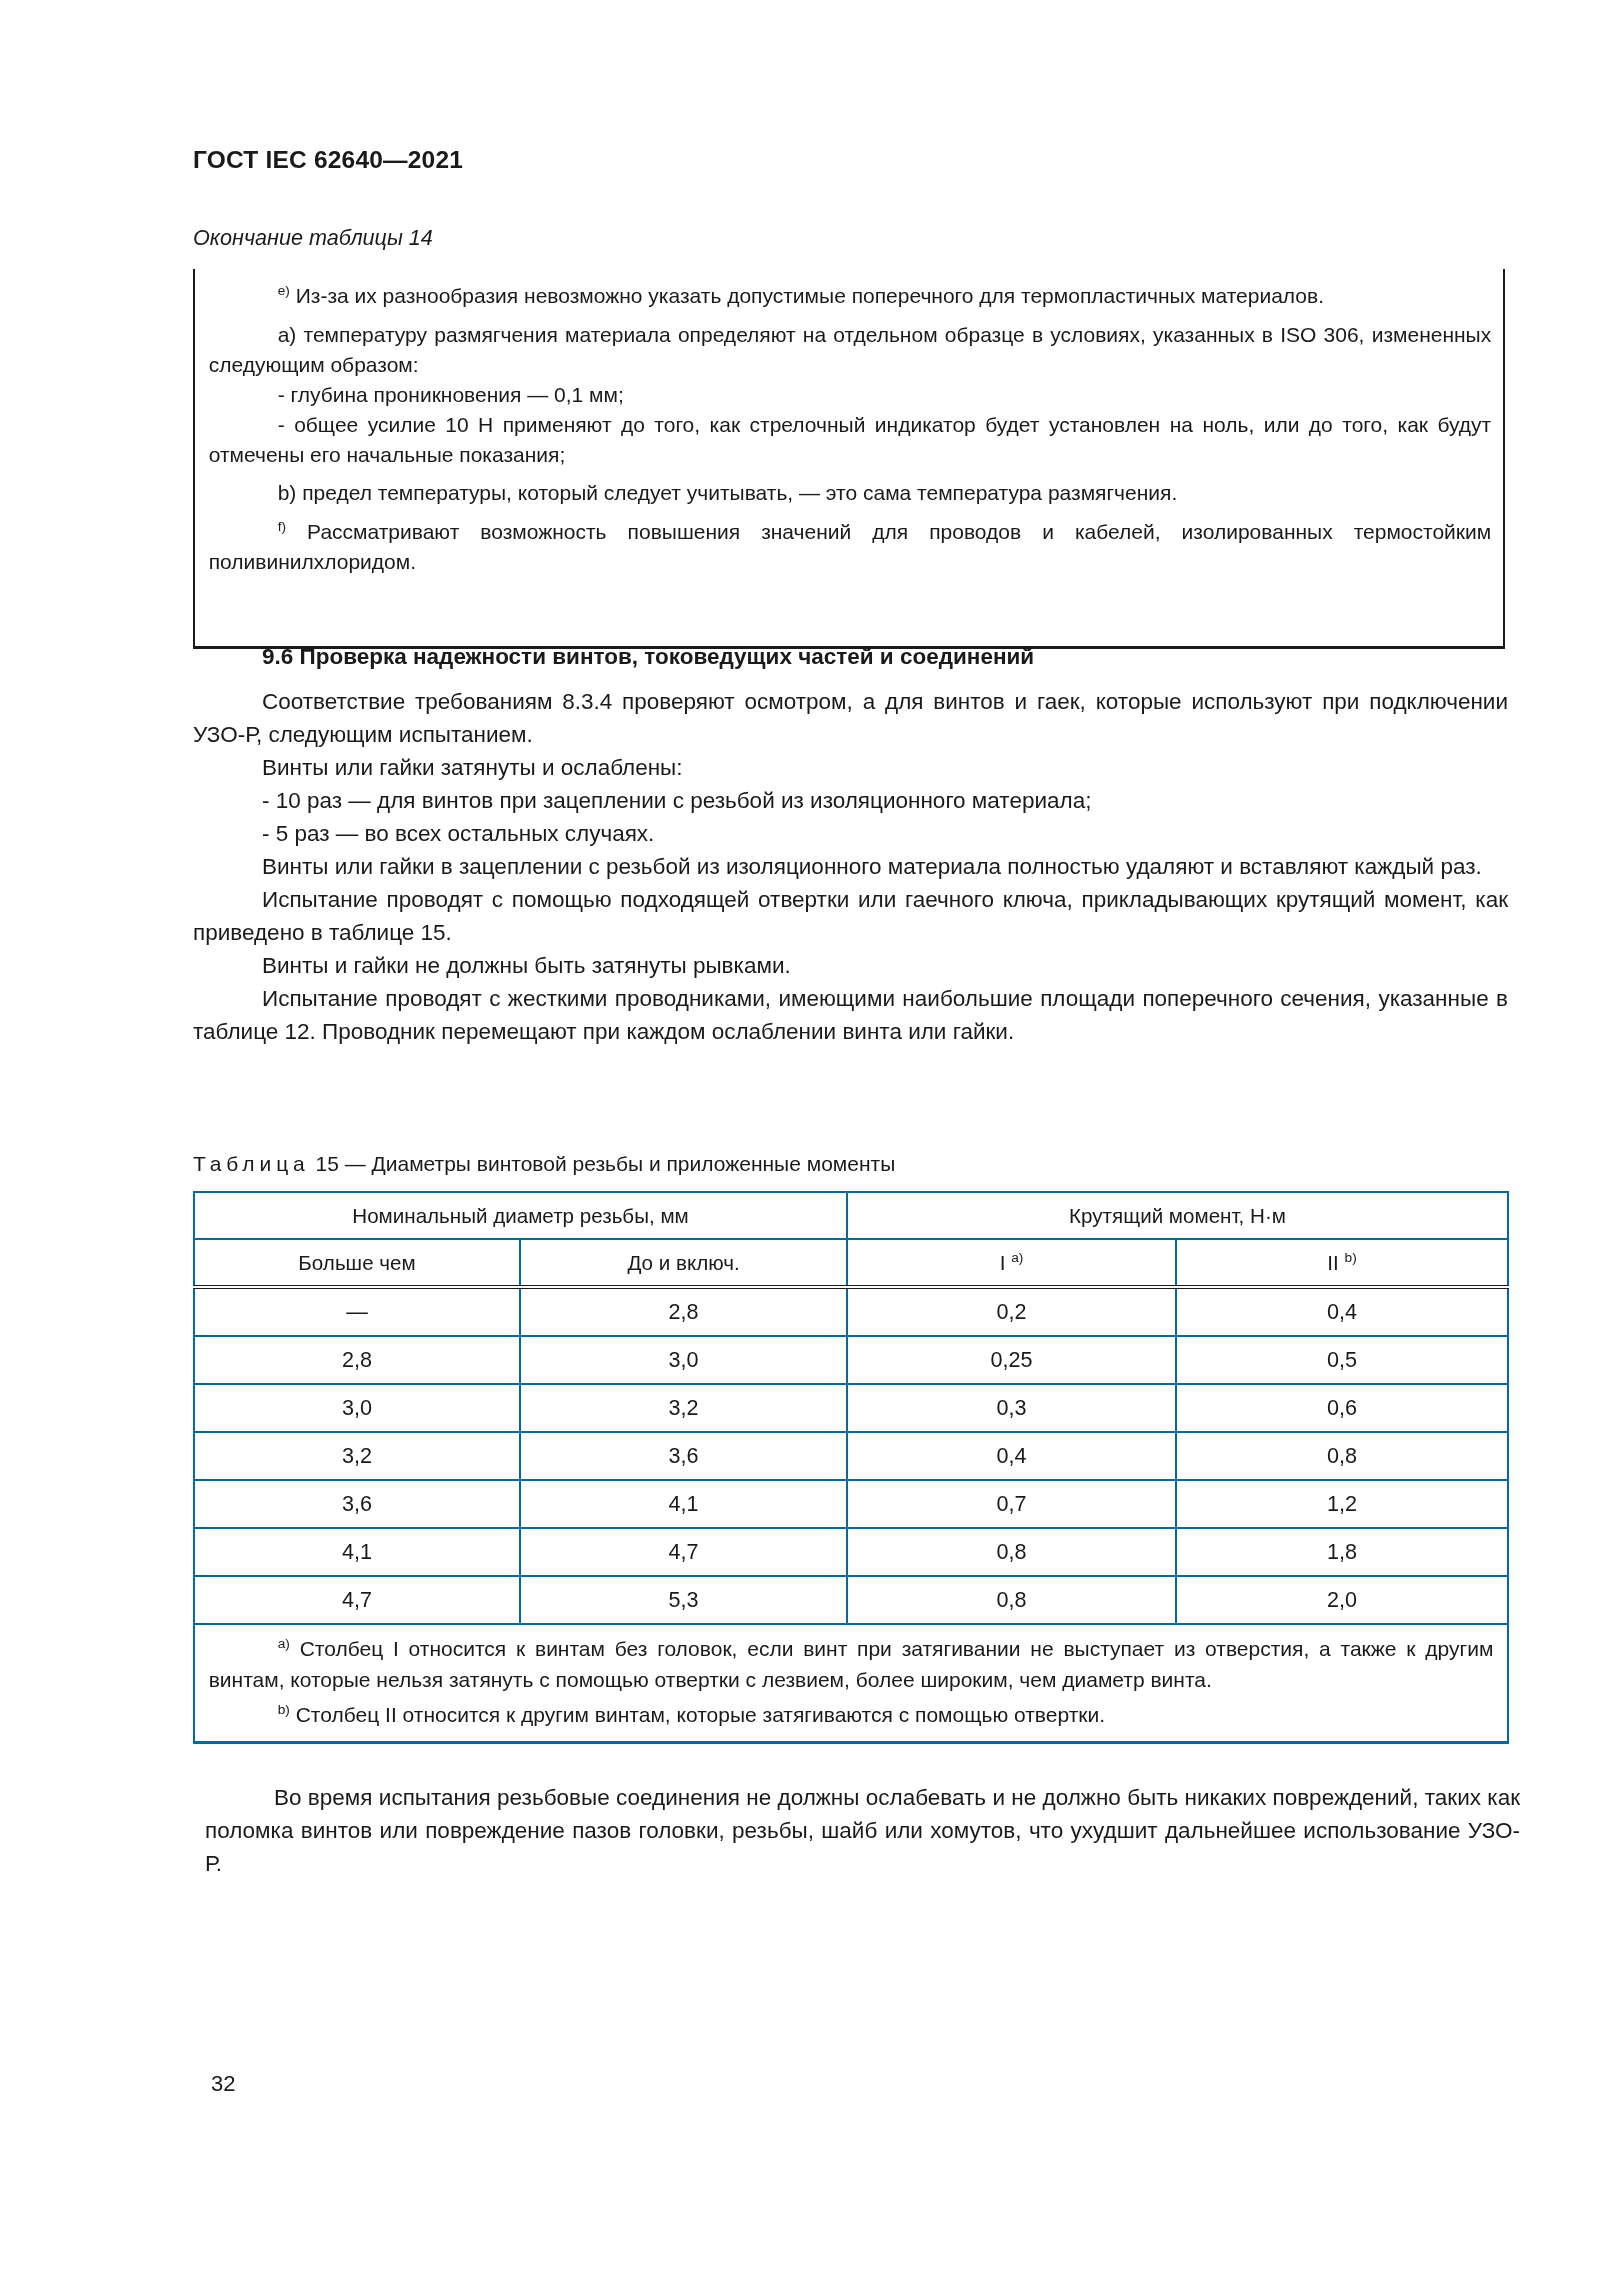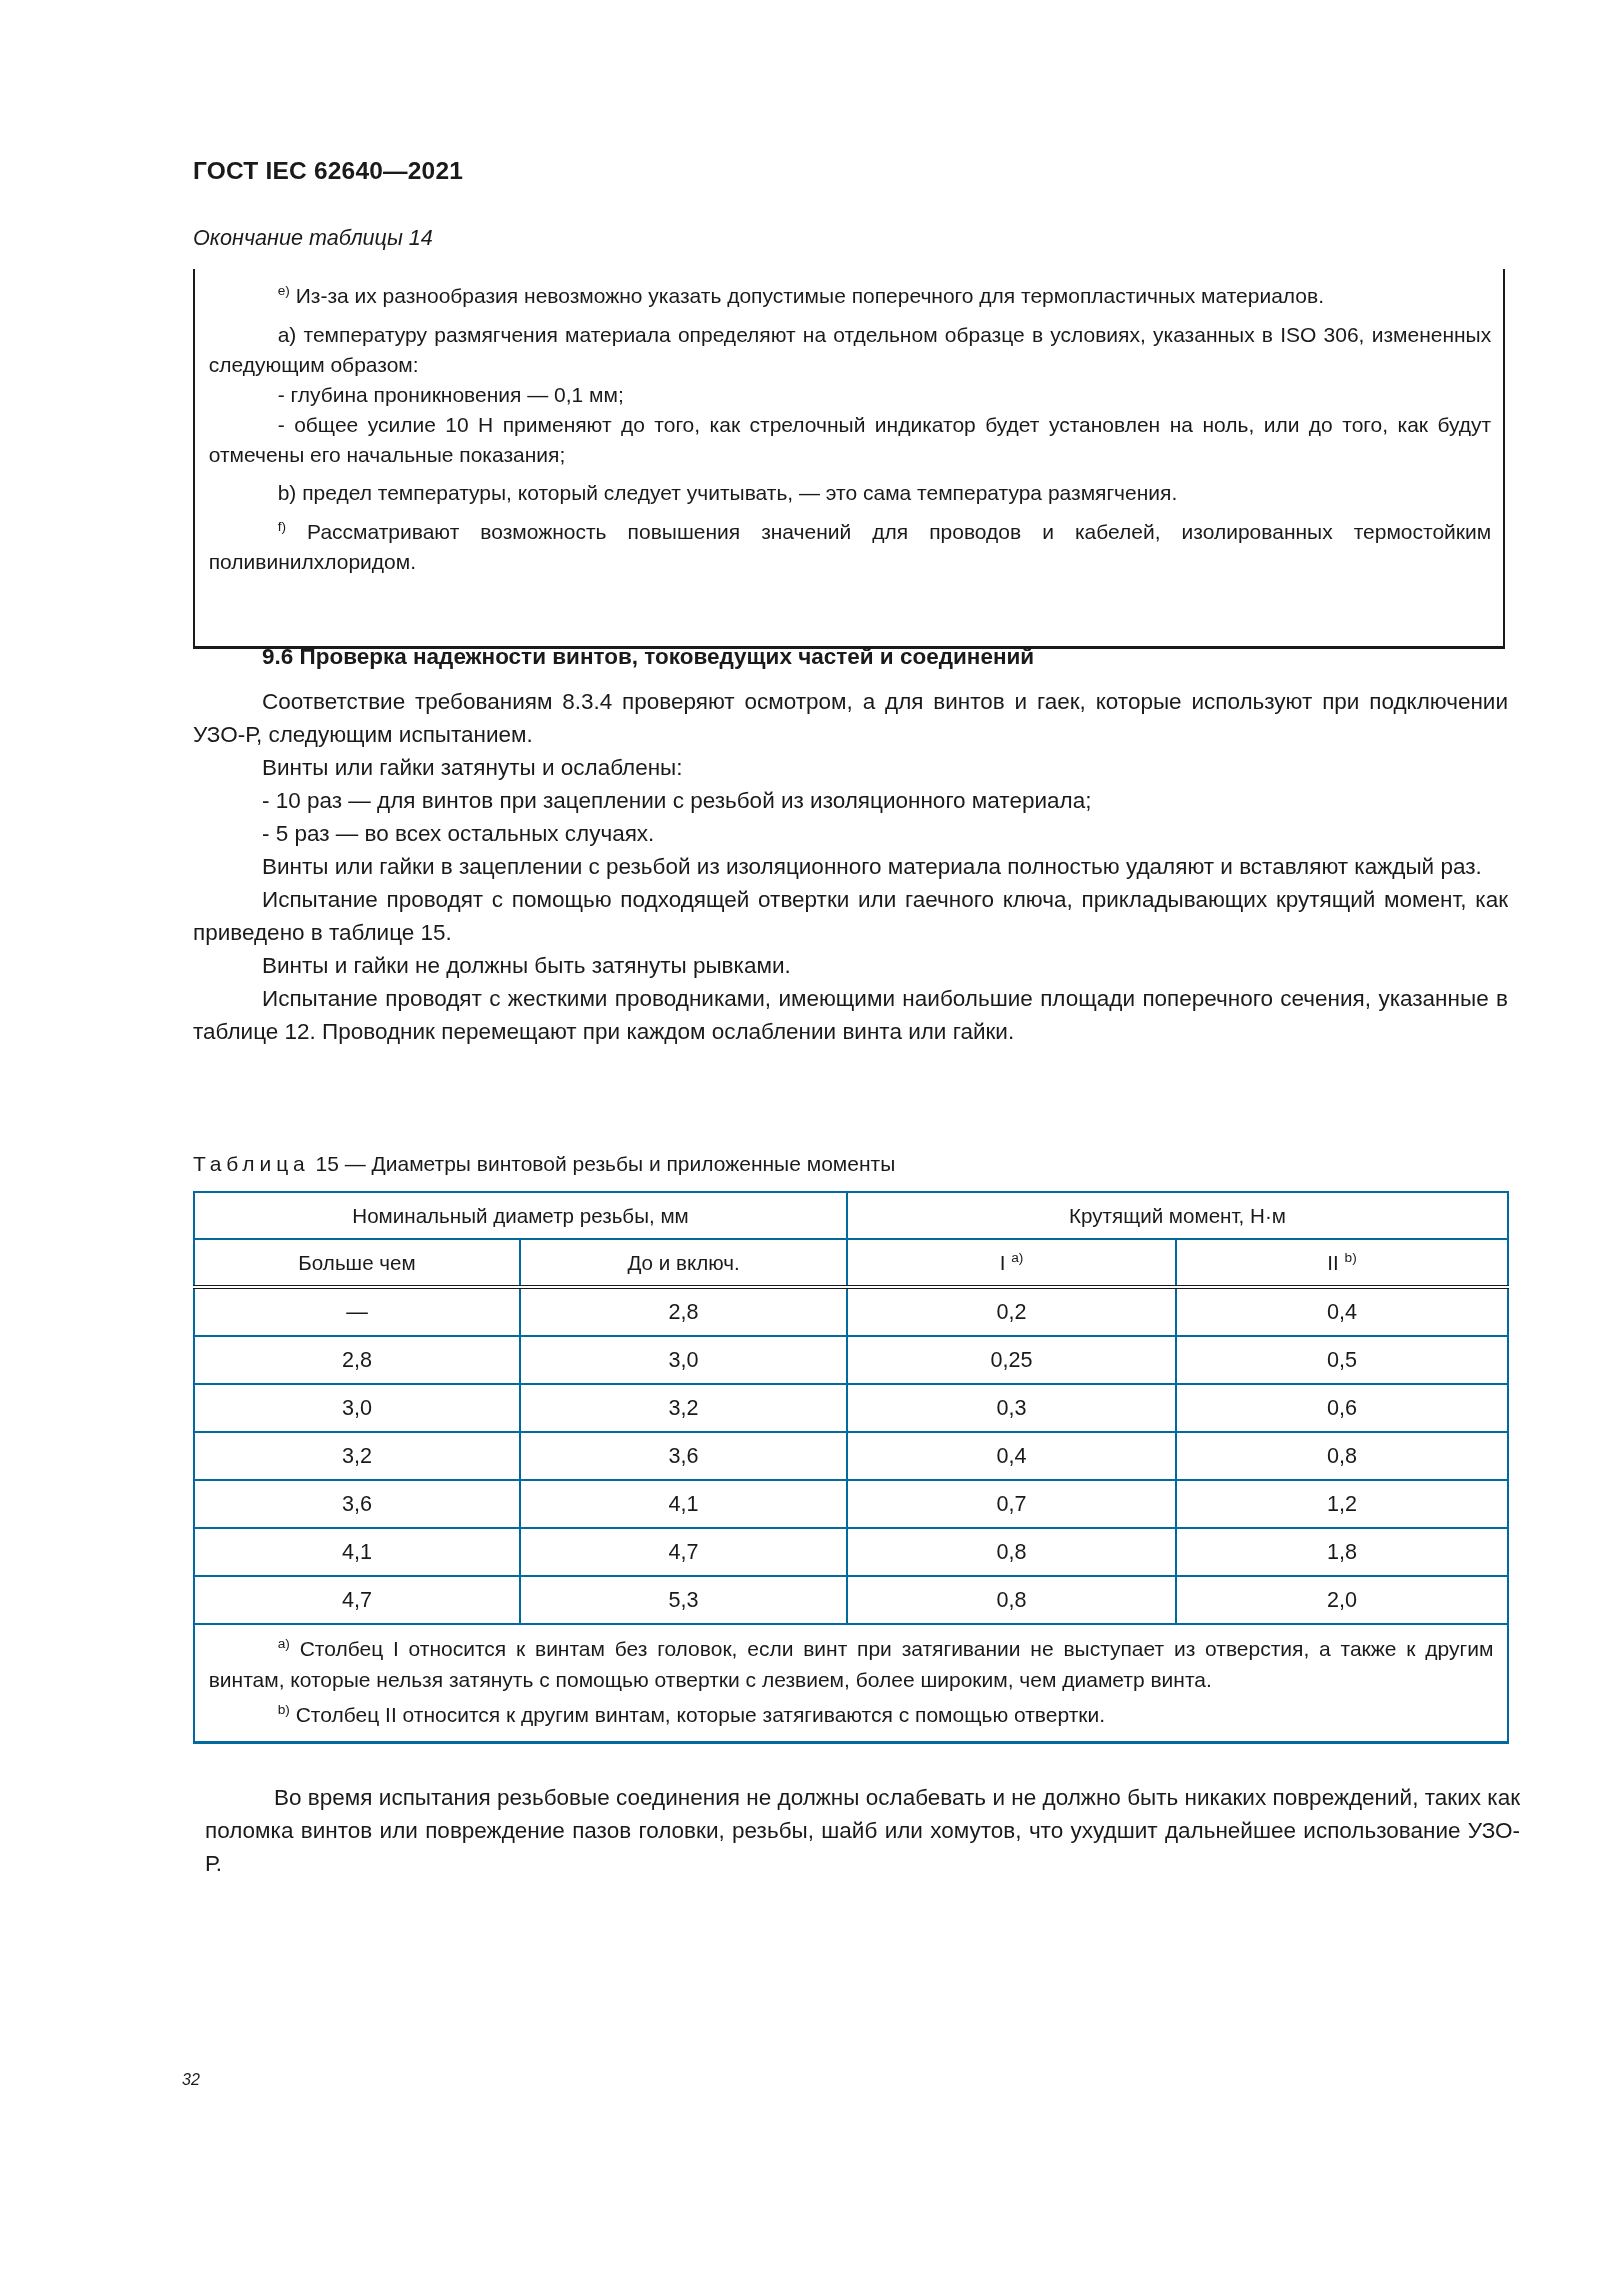--- a/index.html
+++ b/index.html
@@ -1,19 +1,19 @@
 <!DOCTYPE html>
 <html><head>
 <meta charset="utf-8">
 <style>
   html, body { margin: 0; padding: 0; background: #ffffff; }
   body { width: 1621px; height: 2293px; position: relative; overflow: hidden;
          font-family: "Liberation Sans", sans-serif; color: #1a1a1a; }
   .abs { position: absolute; }
-  .doc-title { left: 193px; top: 157px; font-size: 24.5px; font-weight: bold; letter-spacing: 0.2px; }
+  .doc-title { left: 193px; top: 146px; font-size: 24.5px; font-weight: bold; letter-spacing: 0.2px; }
   .cont-caption { left: 193px; top: 225px; font-size: 21.6px; font-style: italic; }
   .fn-box { left: 193px; top: 269px; width: 1312px; height: 380px;
             border-left: 2.9px solid #1a1a1a; border-right: 2.9px solid #1a1a1a; border-bottom: 3.9px solid #1a1a1a;
             box-sizing: border-box; padding: 11.8px 11.8px 0 13.7px; font-size: 21px; line-height: 30px; }
   .fn-box p { margin: 0; text-align: justify; }
   .ind { text-indent: 69px; }
   .gap { margin-top: 8.8px !important; }
   sup { font-size: 13.7px; vertical-align: 7.8px; line-height: 0; }
   .section { left: 193px; top: 640px; width: 1315px; font-size: 22.5px; line-height: 33px; }
   .section p { margin: 0; text-align: justify; }
@@ -25,21 +25,21 @@
   table.t15 td { border: 2px solid #0369a1; text-align: center; vertical-align: middle; padding: 0; }
   table.t15 tr.h1 td { height: 45px; border-top-width: 2.9px; }
   table.t15 tr.h2 td { height: 45px; border-bottom: 4.9px double #1a1a1a; }
   table.t15 tr.r td { height: 46px; font-size: 21.6px; }
   table.t15 td.first { border-left-width: 2.9px; }
   table.t15 td.last { border-right-width: 2.9px; }
   table.t15 tr.notes td { text-align: left; padding: 7.8px 13.7px 11.8px 13.7px; font-size: 21px; line-height: 31px;
                           border-left-width: 2.9px; border-right-width: 2.9px; border-bottom-width: 3.9px; }
   table.t15 tr.notes p { margin: 0; text-align: justify; }
   .final { left: 193px; top: 1769px; width: 1315px; font-size: 22.5px; line-height: 33px; text-align: justify; text-indent: 69px; margin: 12px; }
-  .page-num { left: 182px; top: 2071px; font-size: 16px; font-style: italic; }
+  .page-num { left: 211px; top: 2071px; font-size: 22px; }
 </style>
 </head>
 <body>
 
 <div class="abs doc-title">ГОСТ IEC 62640—2021</div>
 <div class="abs cont-caption">Окончание таблицы 14</div>
 
 <div class="abs fn-box">
   <p class="ind"><sup>e)</sup><span> Из-за их разнообразия невозможно указать допустимые поперечного для термопластичных материалов.</span></p>
   <p class="ind gap">a) температуру размягчения материала определяют на отдельном образце в условиях, указанных в ISO 306, измененных следующим образом:</p>

